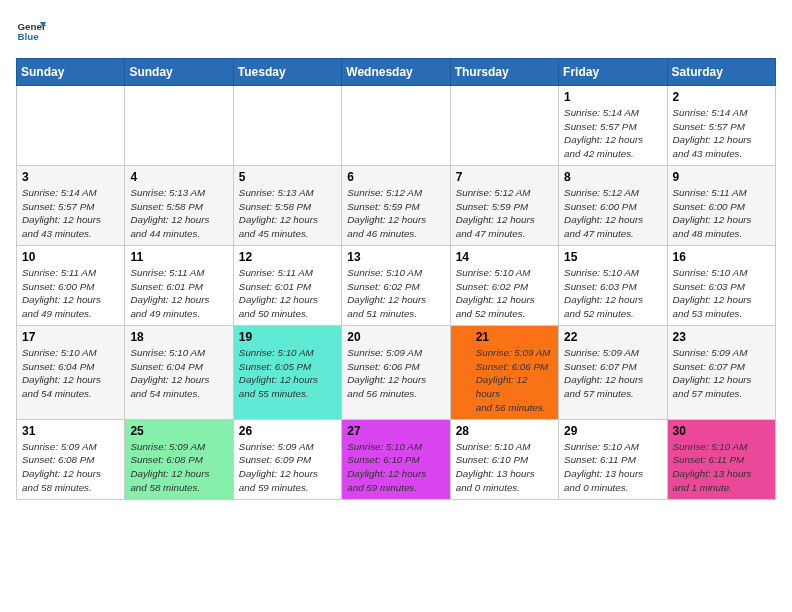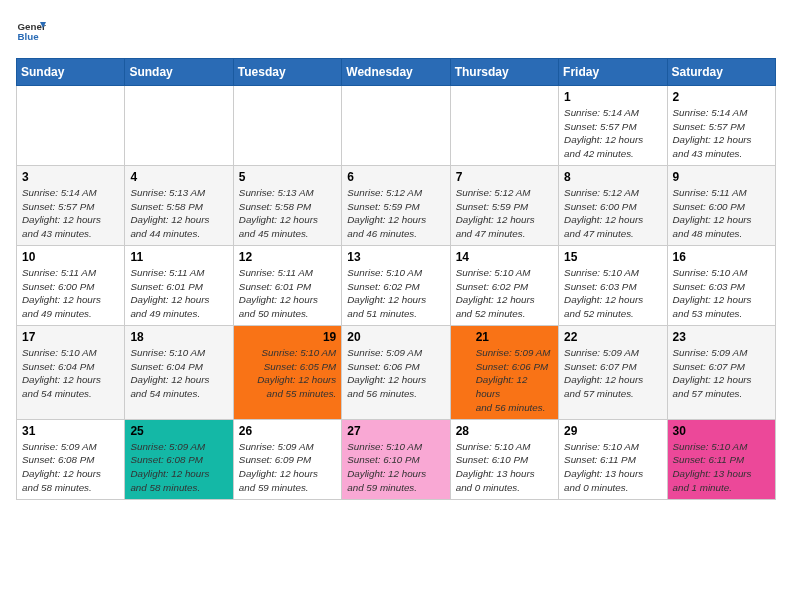--- a/index.html
+++ b/index.html
@@ -240,21 +240,21 @@
 Daylight: 12 hours
 and 54 minutes.</div>
         </td>
         <td style="background: rgb(245, 245, 245);">
           <span class="day-number">18</span>
           <div class="day-info" style="white-space: pre-line;">Sunrise: 5:10 AM
 Sunset: 6:04 PM
 Daylight: 12 hours
 and 54 minutes.</div>
         </td>
-        <td style="background: #f97316; text-align: right;">
+        <td style="background: #5eead4;">
           <span class="day-number">19</span>
           <div class="day-info" style="white-space: pre-line;">Sunrise: 5:10 AM
 Sunset: 6:05 PM
 Daylight: 12 hours
 and 55 minutes.</div>
         </td>
         <td style="background: rgb(245, 245, 245);">
           <span class="day-number">20</span>
           <div class="day-info" style="white-space: pre-line;">Sunrise: 5:09 AM
 Sunset: 6:06 PM
@@ -284,35 +284,35 @@
         </td>
       </tr>
       <tr>
         <td style="background: rgb(255, 255, 255);">
           <span class="day-number">31</span>
           <div class="day-info" style="white-space: pre-line;">Sunrise: 5:09 AM
 Sunset: 6:08 PM
 Daylight: 12 hours
 and 58 minutes.</div>
         </td>
-        <td style="background: #14b8a6;">
+        <td style="background: #86efac;">
           <span class="day-number">25</span>
           <div class="day-info" style="white-space: pre-line;">Sunrise: 5:09 AM
 Sunset: 6:08 PM
 Daylight: 12 hours
 and 58 minutes.</div>
         </td>
         <td style="background: rgb(255, 255, 255); margin-left: 42px;">
           <span class="day-number">26</span>
           <div class="day-info" style="white-space: pre-line;">Sunrise: 5:09 AM
 Sunset: 6:09 PM
 Daylight: 12 hours
 and 59 minutes.</div>
         </td>
-        <td style="background: #f9a8d4;">
+        <td style="background: #d946ef;">
           <span class="day-number">27</span>
           <div class="day-info" style="white-space: pre-line;">Sunrise: 5:10 AM
 Sunset: 6:10 PM
 Daylight: 12 hours
 and 59 minutes.</div>
         </td>
         <td style="background: rgb(255, 255, 255);">
           <span class="day-number">28</span>
           <div class="day-info" style="white-space: pre-line;">Sunrise: 5:10 AM
 Sunset: 6:10 PM

